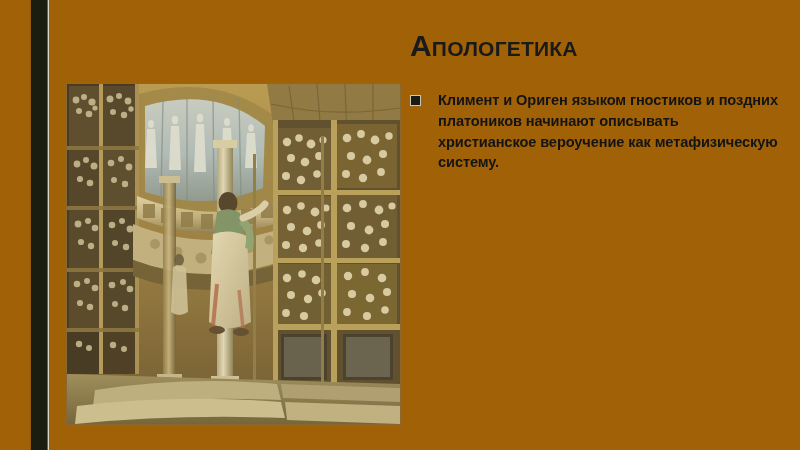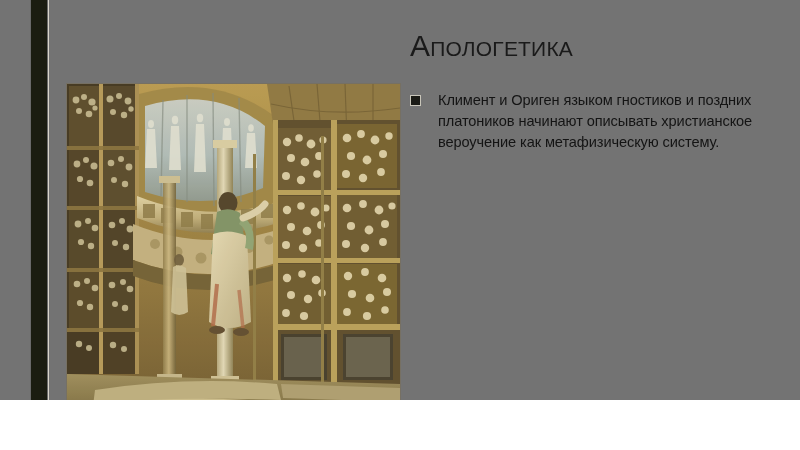--- a/index.html
+++ b/index.html
@@ -10,23 +10,24 @@
   body {
     width: 800px;
     height: 450px;
     overflow: hidden;
     font-family: "Liberation Sans", sans-serif;
   }
 
   #slide {
     position: relative;
     width: 800px;
-    height: 400px;
-    background: #737373;
+    height: 450px;
+    background: #a16207;
     overflow: hidden;
+    font-weight: bold;
   }
 
   
   .left-band {
     position: absolute;
     left: 31px;
     top: 0;
     width: 16px;
     height: 450px;
     background: #1b1d11;

